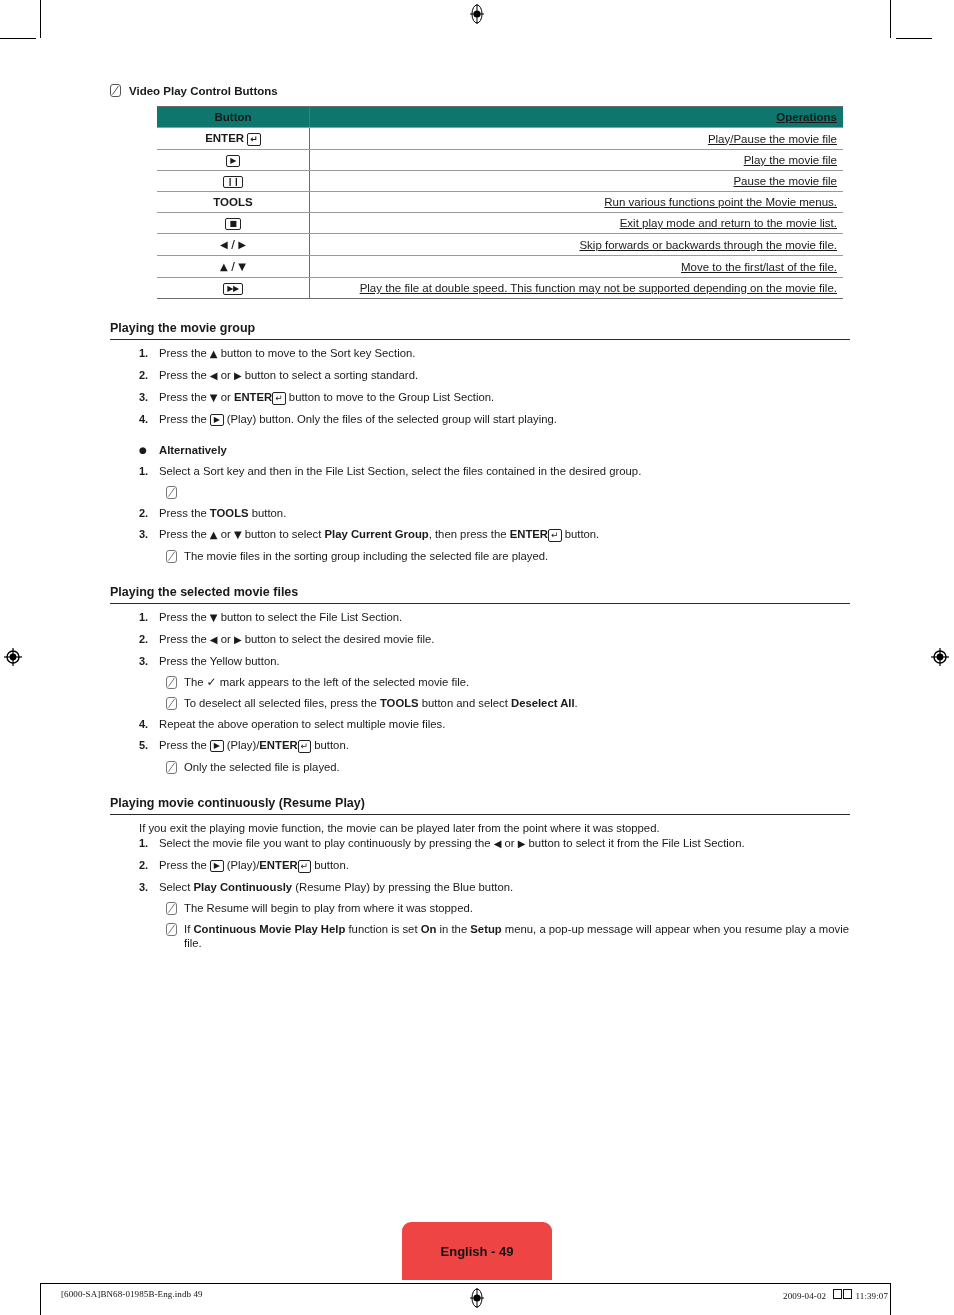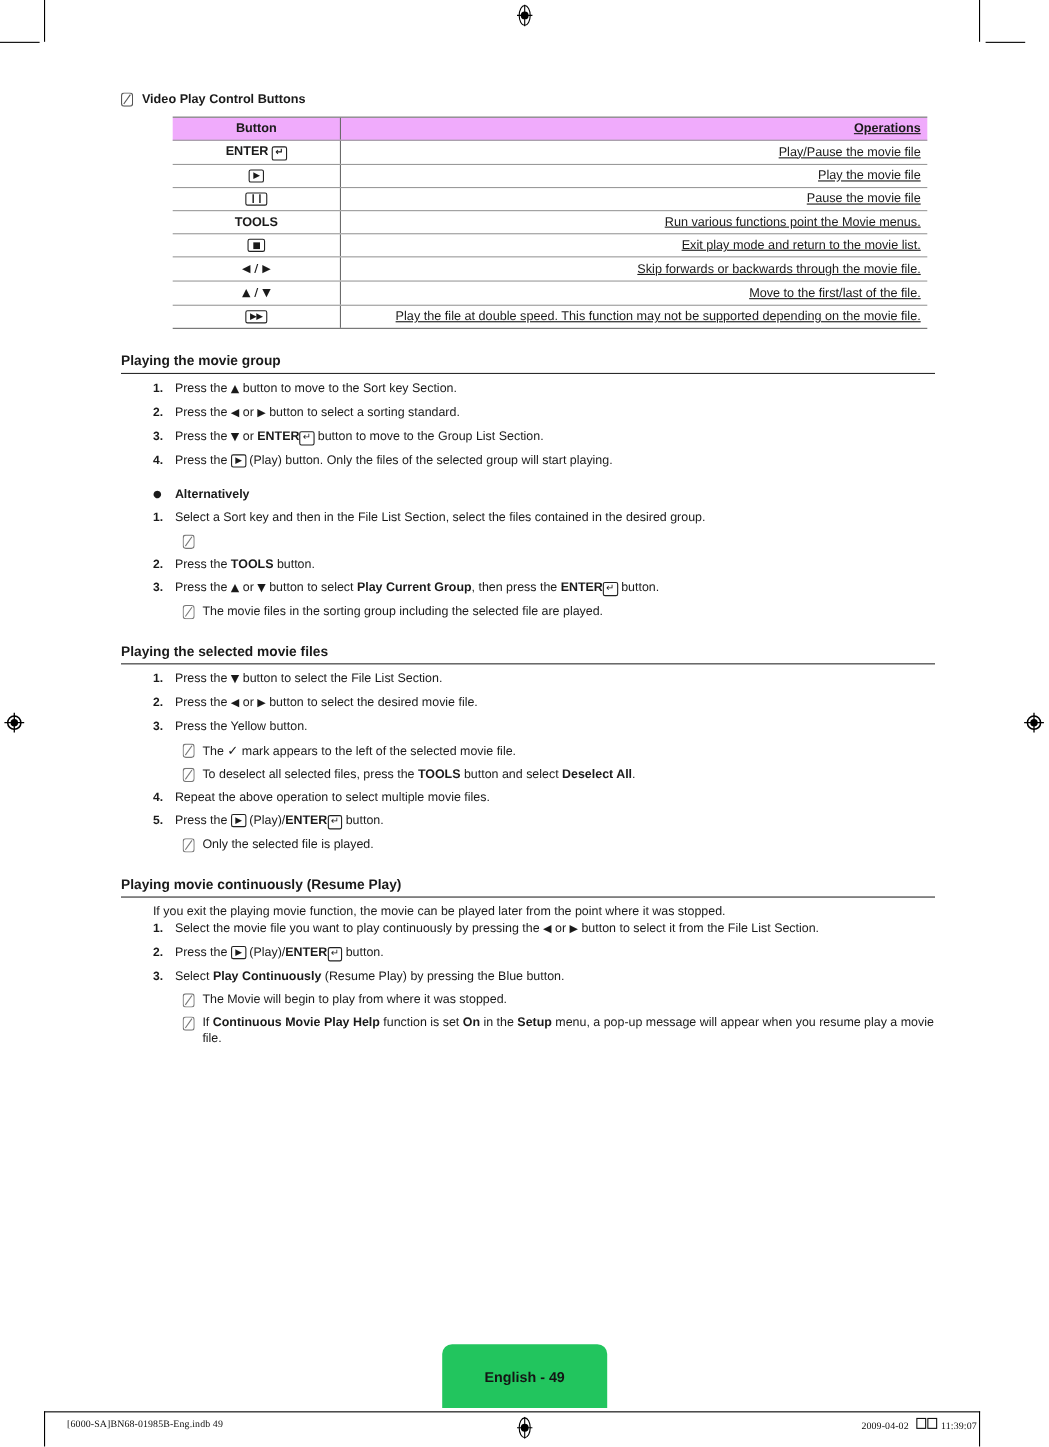--- a/index.html
+++ b/index.html
@@ -78,21 +78,21 @@
     table-layout: fixed;
   }
   .btn-table th, .btn-table td {
     border-top: 1px solid #9a9a9a;
     border-bottom: 1px solid #9a9a9a;
     padding: 3px 6px;
     line-height: 14px;
     vertical-align: middle;
   }
   .btn-table thead th {
-    background: #f0abfc;
+    background: #0f766e;
     font-weight: bold;
     border-top: 1px solid #6b6b6b;
   }
   .col-button { width: 140px; text-align: center; font-weight: bold; }
   .col-ops    { text-align: right; font-weight: normal; border-left: 1px solid #6b6b6b; text-decoration: underline; }
   .btn-table tbody td.col-button { font-weight: bold; }
   .btn-table tbody tr:last-child td { border-bottom: 1px solid #6b6b6b; }
 
   
   .key {
@@ -189,21 +189,21 @@
 
   .gap { height: 10px; }
 
   
   .page-tab {
     position: absolute;
     left: 402px;
     top: 1222px;
     width: 150px;
     height: 58px;
-    background: #22c55e;
+    background: #ef4444;
     border-radius: 9px 9px 0 0;
     display: flex;
     align-items: center;
     justify-content: center;
     font-size: 13px;
     font-weight: bold;
     color: #141414;
   }
 
   .footer-rule {
@@ -452,21 +452,21 @@
           <span class="step-num">3.</span>
           <span class="step-body">Select <b>Play Continuously</b> (Resume Play) by pressing the Blue button.</span>
         </div>
         <div class="note-line">
           <span class="note-icon">
             <svg width="11" height="13" viewBox="0 0 11 13">
               <rect x="0.5" y="0.5" width="10" height="12" rx="2.5" ry="2.5" fill="none" stroke="#777" stroke-width="1"></rect>
               <line x1="2.5" y1="10.5" x2="8.5" y2="2" stroke="#777" stroke-width="1"></line>
             </svg>
           </span>
-          <span class="note-body">The Movie will begin to play from where it was stopped.</span>
+          <span class="note-body">The Resume will begin to play from where it was stopped.</span>
         </div>
         <div class="note-line">
           <span class="note-icon">
             <svg width="11" height="13" viewBox="0 0 11 13">
               <rect x="0.5" y="0.5" width="10" height="12" rx="2.5" ry="2.5" fill="none" stroke="#777" stroke-width="1"></rect>
               <line x1="2.5" y1="10.5" x2="8.5" y2="2" stroke="#777" stroke-width="1"></line>
             </svg>
           </span>
           <span class="note-body">If <b>Continuous Movie Play Help</b> function is set <b>On</b> in the <b>Setup</b> menu, a pop-up message will appear when you resume play a movie file.</span>
         </div>

